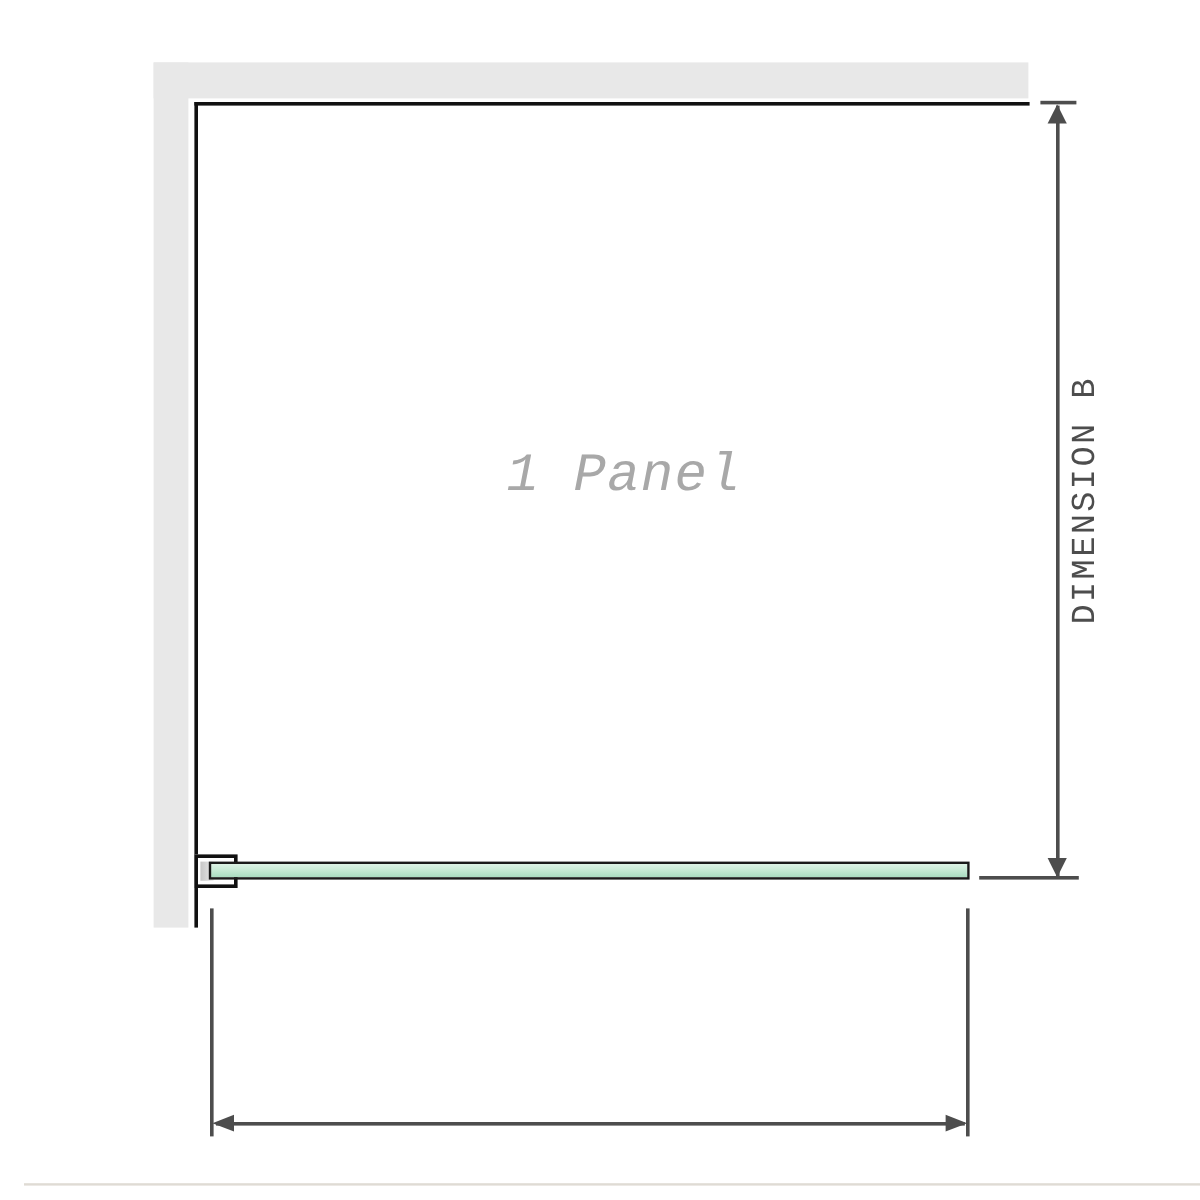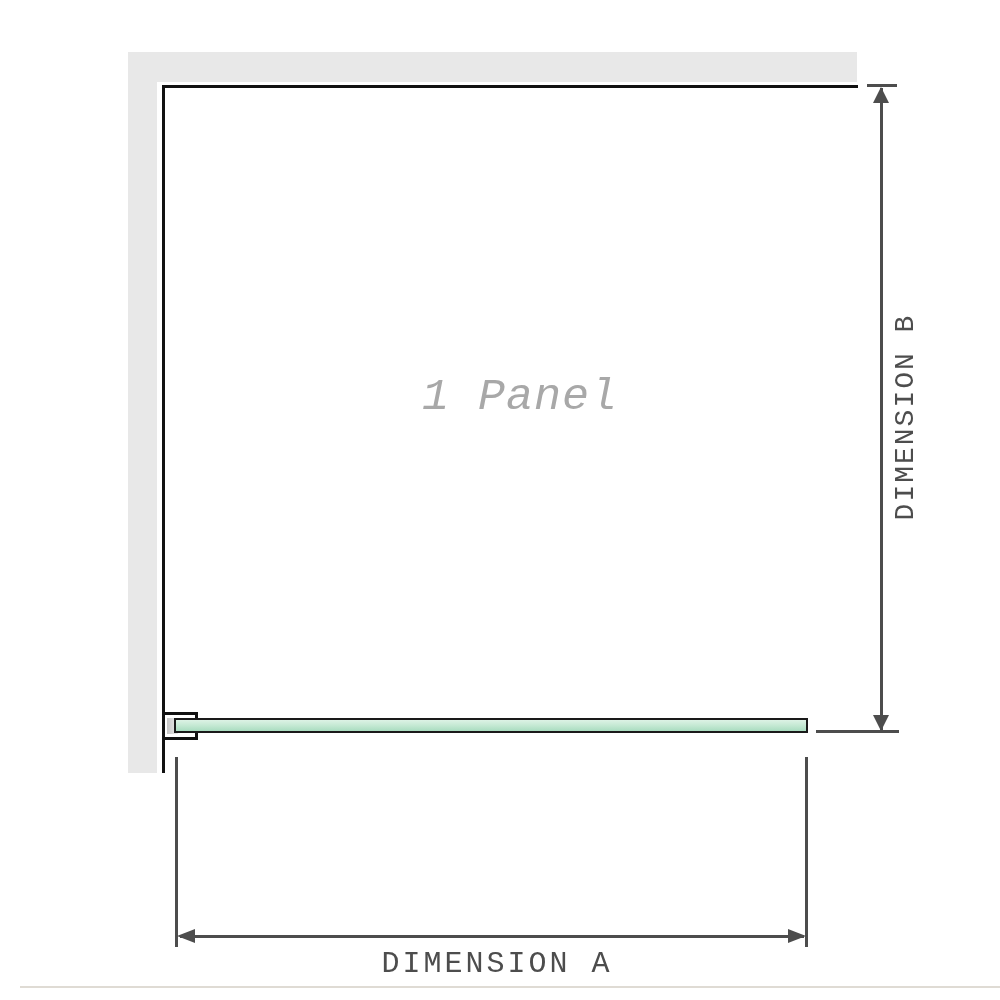--- a/index.html
+++ b/index.html
@@ -161,17 +161,16 @@
   <div class="abs arrow arrow-up"></div>
   <div class="abs arrow arrow-down"></div>
   <div class="abs dimb-cap-bottom"></div>
   <div class="abs dimb-label">DIMENSION B</div>
 
   <div class="abs ext-left"></div>
   <div class="abs ext-right"></div>
   <div class="abs dima-line"></div>
   <div class="abs arrow arrow-left"></div>
   <div class="abs arrow arrow-right"></div>
-  <div class="abs dima-label">DIMENSION A</div>
 
   <div class="abs baseline"></div>
 
 </div>
 
 </body></html>

